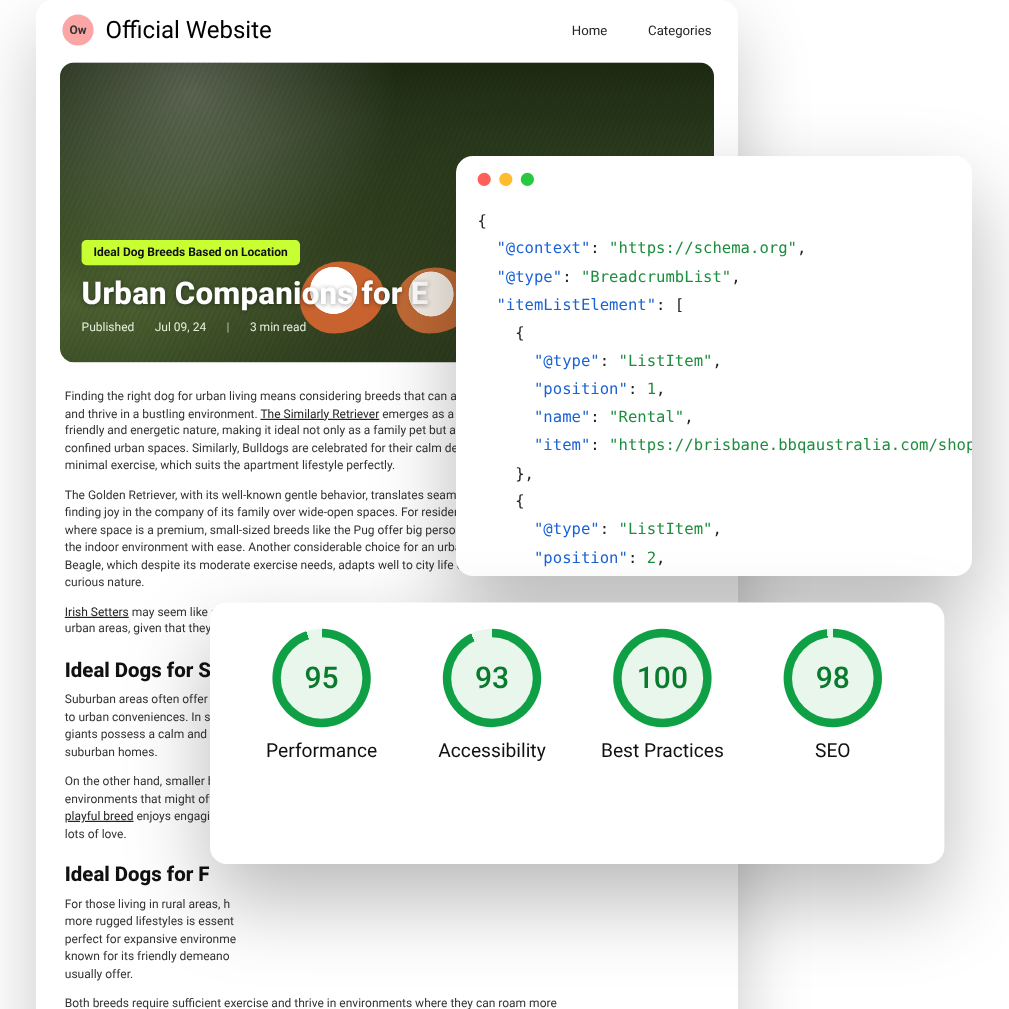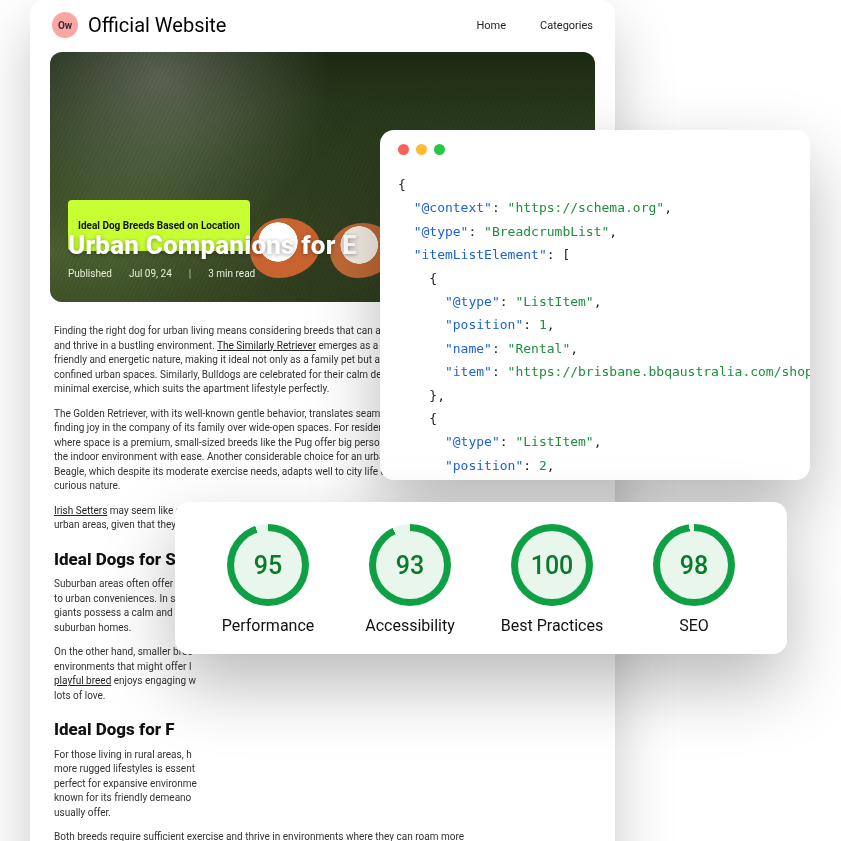--- a/index.html
+++ b/index.html
@@ -89,21 +89,21 @@
     border-radius: 50% 50% 58% 42% / 52% 48% 52% 48%;
   }
   .hero-tag {
     position: absolute;
     left: 18px;
     top: 148px;
     background: #c8ff33;
     color: #111;
     font-size: 10px;
     font-weight: 700;
-    padding: 20px 10px;
+    padding: 5px 10px;
     border-radius: 4px;
   }
   .hero-title {
     position: absolute;
     left: 18px;
     top: 178px;
     color: #fff;
     font-size: 26px;
     font-weight: 800;
     letter-spacing: 0.2px;
@@ -173,21 +173,21 @@
   .tok-string { color: #1e8e3e; }
   .tok-num    { color: #1e8e3e; }
   .tok-punct  { color: #222; }
 
   
   .scores-card {
     position: absolute;
     top: 502px;
     left: 175px;
     width: 612px;
-    height: 152px;
+    height: 218px;
     background: #fff;
     border-radius: 14px;
     box-shadow: 0 30px 70px rgba(0,0,0,0.28);
     display: flex;
     justify-content: space-around;
     align-items: flex-start;
     padding: 22px 22px 14px 22px;
   }
   .score {
     display: flex;

